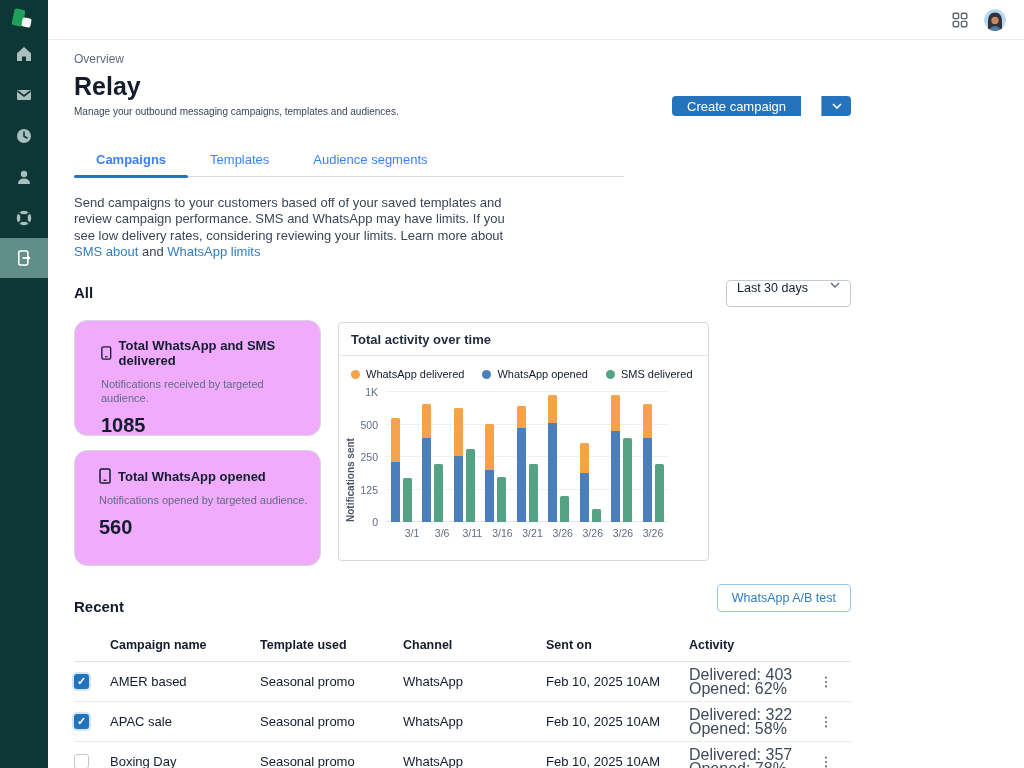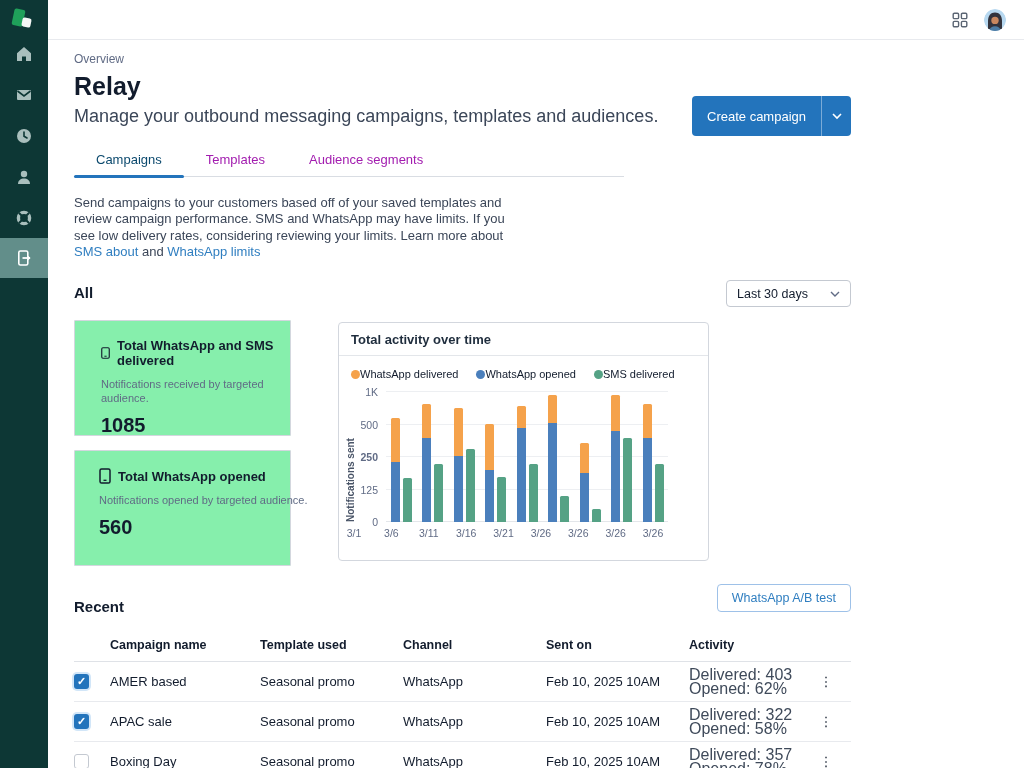--- a/index.html
+++ b/index.html
@@ -24,76 +24,76 @@
   
   .topbar { position:absolute; left:48px; right:0; top:0; height:40px; background:#fff;
     border-bottom:1px solid #e8eaee; display:flex; align-items:center; justify-content:flex-end; }
   .grid-ico { margin-right:16px; color:#5b6573; cursor:pointer; display:flex; }
   .avatar { width:22px; height:22px; border-radius:50%; overflow:hidden; margin-right:18px; cursor:pointer; }
 
   
   .main { position:absolute; left:74px; top:0; width:777px; height:768px; }
   .breadcrumb { position:absolute; top:52px; left:0; font-size:12px; color:#606b85; }
   .page-title { position:absolute; top:72px; left:0; font-size:25px; font-weight:600; color:#121c2d; }
-  .page-subtitle { position:absolute; top:106px; left:0; font-size:18px; color:#3b4658; }
-
-  .create-btn { position:absolute; top:96px; right:0; height:40px; display:flex; cursor:pointer; }
+  .page-subtitle { position:absolute; top:106px; left:0; font-size:10px; color:#3b4658; }
+
+  .create-btn { position:absolute; top:96px; right:0; height:20px; display:flex; cursor:pointer;gap:20px; }
   .create-btn .main-part { background:#2374bc; color:#fff; font-size:13px; display:flex; align-items:center;
     padding:0 15px; border-radius:4px 0 0 4px; }
   .create-btn .arrow-part { background:#2374bc; width:30px; border-left:1px solid rgba(255,255,255,.4);
     border-radius:0 4px 4px 0; display:flex; align-items:center; justify-content:center; }
 
   .tabs { position:absolute; top:146px; left:0; width:550px; display:flex;
     border-bottom:1px solid #d9dde3; }
-  .tab { padding:6px 22px 9px; font-size:13px; color:#a21caf; cursor:pointer; position:relative; }
-  .tab.active { color:#0c4a6e; font-weight:400; }
+  .tab { padding:6px 22px 9px; font-size:13px; color:#3b82f6; cursor:pointer; position:relative; }
+  .tab.active { color:#3b82f6; font-weight:700; }
   .tab.active::after { content:""; position:absolute; left:0; right:0; bottom:-2px; height:3px;
     background:#2374bc; border-radius:2px; }
 
   .intro { position:absolute; top:195px; left:0; width:432px; font-size:13px; line-height:16.3px; color:#3b4658; }
   .intro a { color:#2f7ec0; text-decoration:none; cursor:pointer; }
 
   .section-all { position:absolute; top:284px; left:0; font-size:15px; font-weight:700; }
   .date-select { position:absolute; top:280px; right:0; width:125px; height:27px; background:#fff;
-    border:1px solid #c4c9d1; border-radius:4px; display:flex; align-items:center; justify-content:space-between;
+    border:1px solid #c4c9d1; border-radius:4px; display:flex; align-items:flex-start; justify-content:space-between;
     padding:0 10px; font-size:12.5px; cursor:pointer; }
   .date-select svg { color:#606b85; }
 
   
-  .stat-card { position:absolute; left:0; width:217px; height:116px; background:#86efac;
-    border:1px solid #d3d7de; border-radius:1px; padding:17px 10px 0 26px; }
+  .stat-card { position:absolute; left:0; width:247px; height:116px; background:#f0abfc;
+    border:1px solid #d3d7de; border-radius:13px; padding:17px 10px 0 26px; }
   .stat-card.c1 { top:320px; }
   .stat-card.c2 { top:450px;padding-left:24px; }
   .stat-head { display:flex; align-items:center; gap:7px; font-size:13px; font-weight:700; color:#121c2d; }
   .stat-desc { margin-top:9px; font-size:11px; line-height:14px; color:#606b85; width:180px; }
   .stat-desc.nowrap { white-space:nowrap; width:auto; }
   .stat-value { margin-top:9px; font-size:20px; font-weight:700; color:#121c2d; }
 
   
   .chart-card { position:absolute; left:264px; top:322px; width:371px; height:239px; background:#fff;
     border:1px solid #d3d7de; border-radius:4px; overflow:hidden; }
   .chart-title { padding:9px 12px 8px; font-size:13px; font-weight:700; color:#1f2d3d;
     border-bottom:1px solid #e3e6ea; }
   .legend { display:flex; gap:18px; padding:12px 12px 4px; }
-  .legend-item { display:flex; align-items:center; font-size:11px; color:#121c2d; }
+  .legend-item { display:flex; align-items:center; gap:6px; font-size:11px; color:#121c2d; }
   .legend-dot { width:9px; height:9px; border-radius:50%; }
   .chart-body { display:flex; padding:8px 40px 0 6px; }
   .y-axis-label { writing-mode:vertical-rl; transform:rotate(180deg); font-size:10px; font-weight:700;
     color:#4a5568; height:130px; display:flex; align-items:center; }
   .y-ticks { position:relative; width:26px; height:130px; }
   .y-tick { position:absolute; right:4px; font-size:10.5px; color:#606b85; transform:translateY(6px); }
   .plot { flex:1; position:relative; height:130px; margin-left:4px; }
   .gridline { position:absolute; left:0; right:0; height:1px; background:#edeff2; }
   .gridline.base { background:#e3e6ea; }
   .groups { position:absolute; inset:0; display:flex; justify-content:space-between; padding:0 2px; }
   .group { width:26px; display:flex; align-items:flex-end; justify-content:center; gap:3px; height:100%; }
   .bar { width:9px; }
   .bar-stack { display:flex; flex-direction:column; justify-content:flex-end; }
   .seg-top { border-radius:1.5px 1.5px 0 0; }
-  .x-labels { display:flex; justify-content:space-between; padding:5px 2px 0; margin-right:40px; }
+  .x-labels { display:flex; justify-content:space-between; padding:5px 2px 0; margin-left:58px; margin-right:40px; }
   .x-label { width:26px; text-align:center; font-size:10.5px; color:#606b85; }
 
   
   .section-recent { position:absolute; top:598px; left:0; font-size:15px; font-weight:700; }
   .ab-btn { position:absolute; top:584px; right:0; height:28px; padding:0 14px; background:#fff;
     border:1px solid #9ec1e8; border-radius:4px; color:#2f7ec0; font-size:12.5px;
     display:flex; align-items:center; cursor:pointer; }
 
   
   .table { position:absolute; top:632px; left:0; width:777px; border-collapse:collapse; }
@@ -252,21 +252,21 @@
         <div class="legend-item">
           <span class="legend-dot" style="background: rgb(85, 162, 133);"></span>
           <span>SMS delivered</span>
         </div>
       </div>
       <div class="chart-body">
         <div class="y-axis-label">Notifications sent</div>
         <div class="y-ticks" id="y-ticks">
             <span class="y-tick" style="bottom: 0%;">0</span>
             <span class="y-tick" style="bottom: 25%;">125</span>
-            <span class="y-tick" style="bottom: 50%; font-weight: bold;">250</span>
+            <span class="y-tick" style="bottom: 50%;">250</span>
             <span class="y-tick" style="bottom: 75%;">500</span>
             <span class="y-tick" style="bottom: 100%;">1K</span>
           </div>
         <div class="plot" id="plot">
             <div class="gridline base" style="bottom: 0%;"></div>
             <div class="gridline" style="bottom: 25%;"></div>
             <div class="gridline" style="bottom: 50%;"></div>
             <div class="gridline" style="bottom: 75%;"></div>
             <div class="gridline" style="bottom: 100%;"></div>
             <div class="groups">

